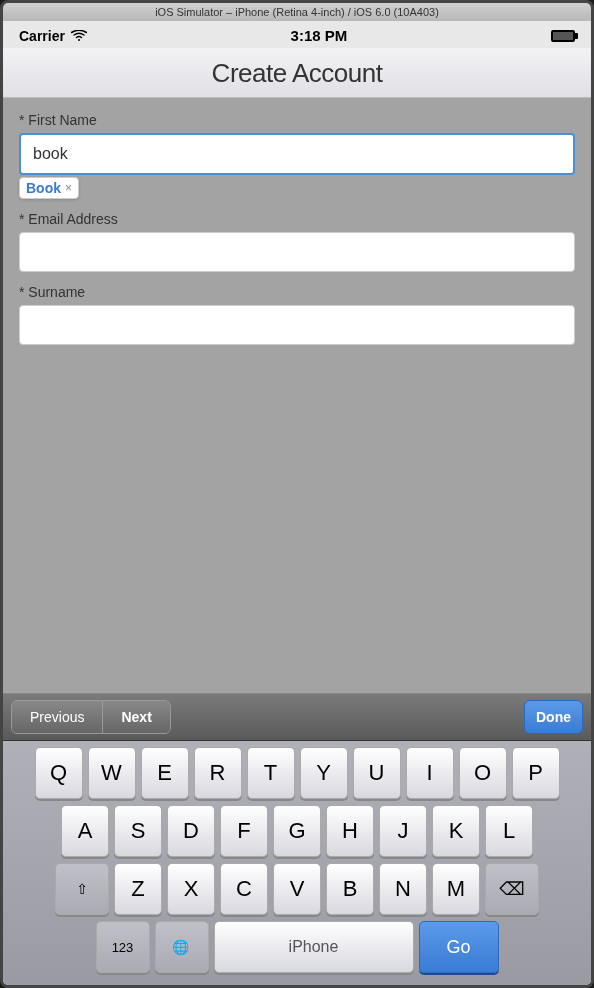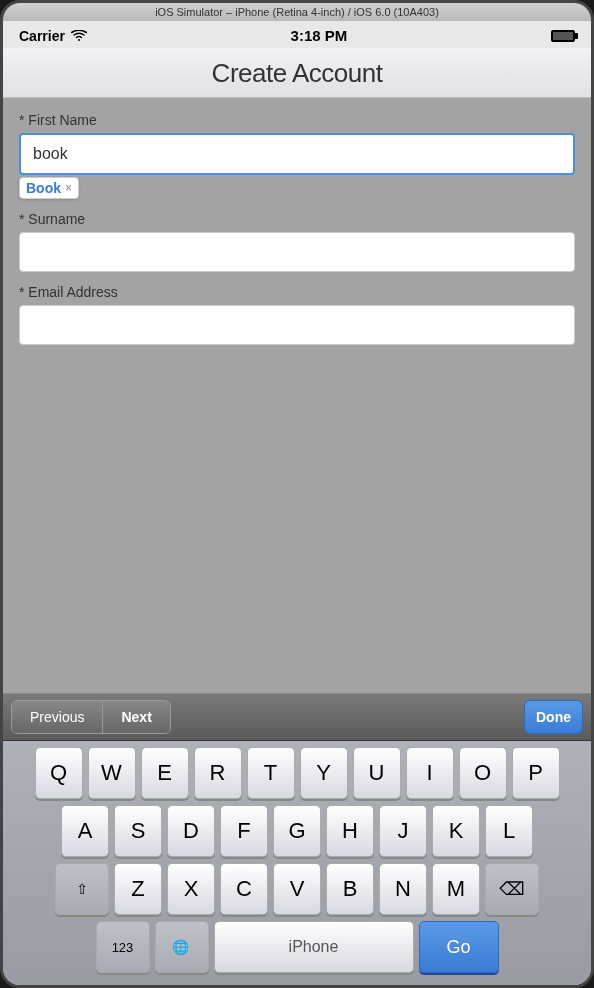--- a/index.html
+++ b/index.html
@@ -9,21 +9,21 @@
       justify-content: center;
       align-items: center;
       min-height: 100vh;
       font-family: -apple-system, 'Helvetica Neue', Helvetica, Arial, sans-serif;
     }
 
     .phone-outer {
       width: 594px;
       height: 988px;
       background: #2a2a2a;
-      border-radius: 20px;
+      border-radius: 8px;
       border: 3px solid #444;
       overflow: hidden;
       display: flex;
       flex-direction: column;
       position: relative;
     }
 
     
     .sim-title-bar {
       background: linear-gradient(to bottom, #d0d0d0, #b8b8b8);
@@ -336,27 +336,27 @@
       <div class="field-group">
         <label class="field-label">* First Name</label>
         <input class="field-input" type="text" value="book" style="">
         <div class="autocomplete-dropdown">
           <span class="autocomplete-text">Book</span>
           <span class="autocomplete-x">×</span>
         </div>
       </div>
 
       <div class="field-group">
+        <label class="email-label">* Email Address</label>
+        <div class="email-input-partial"></div>
+      </div>
+
+      <div class="field-group">
         <label class="field-label">* Surname</label>
         <input class="field-input inactive" type="text" value="" style="">
-      </div>
-
-      <div class="field-group">
-        <label class="email-label">* Email Address</label>
-        <div class="email-input-partial"></div>
       </div>
 
     </div>
 
     <div class="keyboard-toolbar">
       <div class="toolbar-nav-group">
         <button class="toolbar-btn">Previous</button>
         <button class="toolbar-btn active">Next</button>
       </div>
       <button class="toolbar-done">Done</button>

